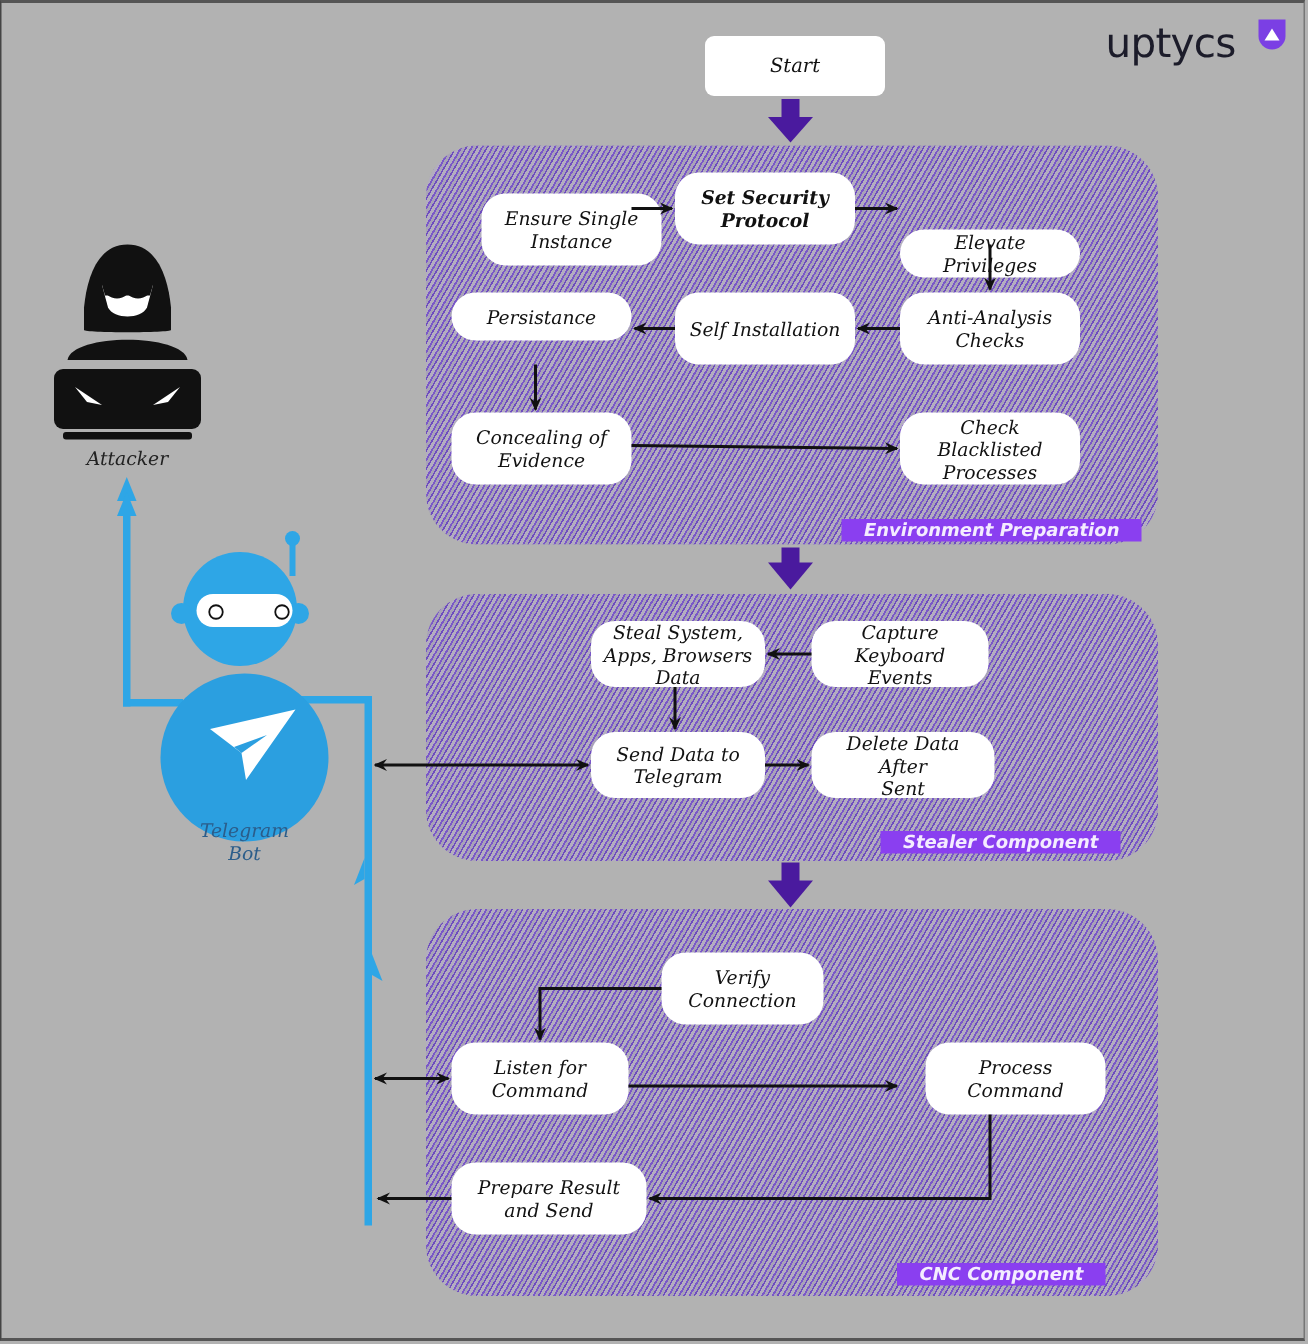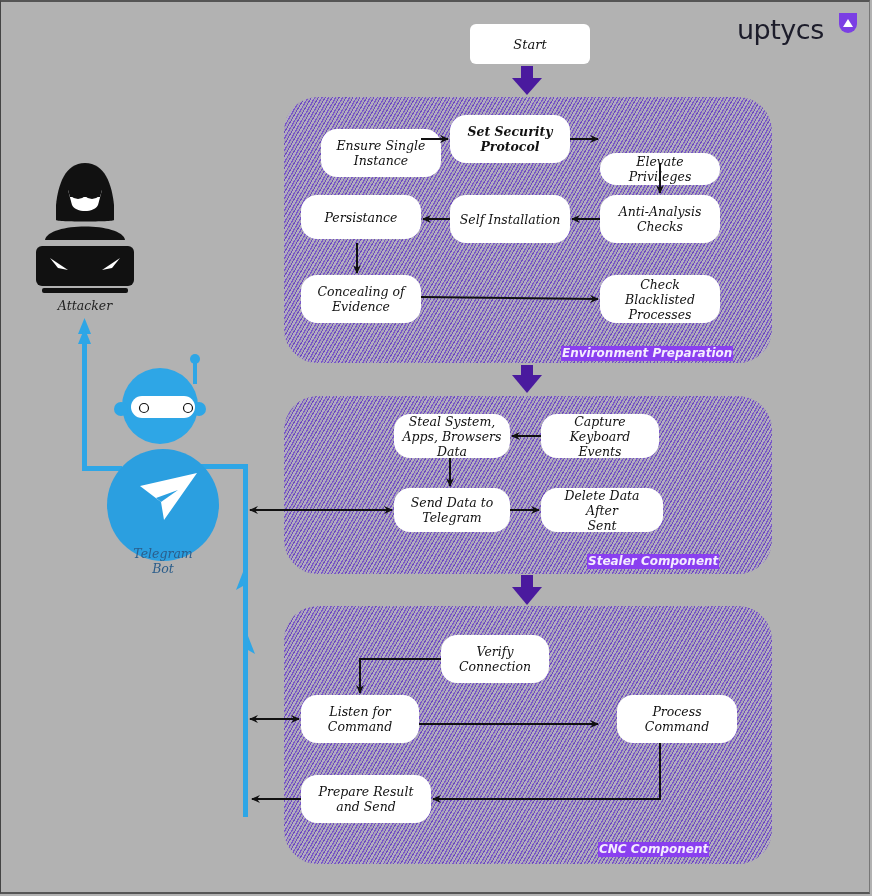--- a/index.html
+++ b/index.html
@@ -21,21 +21,21 @@
       #7a58c8 0px, #7a58c8 1.2px,
       #b3adc0 1.2px, #b3adc0 3.2px,
       #6e4cbf 3.2px, #6e4cbf 4.2px,
       #a8a2b8 4.2px, #a8a2b8 6px);
   }
   .group-label {
     position: absolute;
     background: #8a3ff0; color: #f4ecff;
     font-family: "DejaVu Sans", sans-serif;
     font-style: italic; font-weight: bold;
-    font-size: 12px; line-height: 15px; padding: 0 1px;
+    font-size: 12px; line-height: 15px; padding: 0 15px;
     white-space: nowrap;
   }
   .node {
     position: absolute; background: #fff; border-radius: 16px;
     display: flex; align-items: center; justify-content: center; text-align: center;
     font-family: "DejaVu Serif", serif; font-style: italic;
     font-size: 12.5px; line-height: 15px; color: #111;
     box-sizing: border-box; padding: 0 6px;
     white-space: pre-line;
   }
@@ -71,21 +71,21 @@
 
 <div class="node" style="left:301px;top:129px;width:120px;height:48px;margin-left:20px;">Ensure Single
 Instance</div>
 <div class="node" style="left:450px;top:115px;width:120px;height:48px;font-weight:bold;">Set Security
 Protocol</div>
 <div class="node" style="left:600px;top:131px;width:120px;height:32px;margin-top:22px;">Elevate
 Privileges</div>
 <div class="node" style="left:600px;top:195px;width:120px;height:48px;">Anti-Analysis
 Checks</div>
 <div class="node" style="left:450px;top:195px;width:120px;height:48px;">Self Installation</div>
-<div class="node" style="left:301px;top:195px;width:120px;height:44px;">Persistance</div>
+<div class="node" style="left:301px;top:195px;width:120px;height:32px;">Persistance</div>
 <div class="node" style="left:301px;top:275px;width:120px;height:48px;">Concealing of
 Evidence</div>
 <div class="node" style="left:600px;top:275px;width:120px;height:48px;">Check
 Blacklisted
 Processes</div>
 
 <div class="node" style="left:394px;top:414px;width:116px;height:44px;">Steal System,
 Apps, Browsers
 Data</div>
 <div class="node" style="left:541px;top:414px;width:118px;height:44px;">Capture

